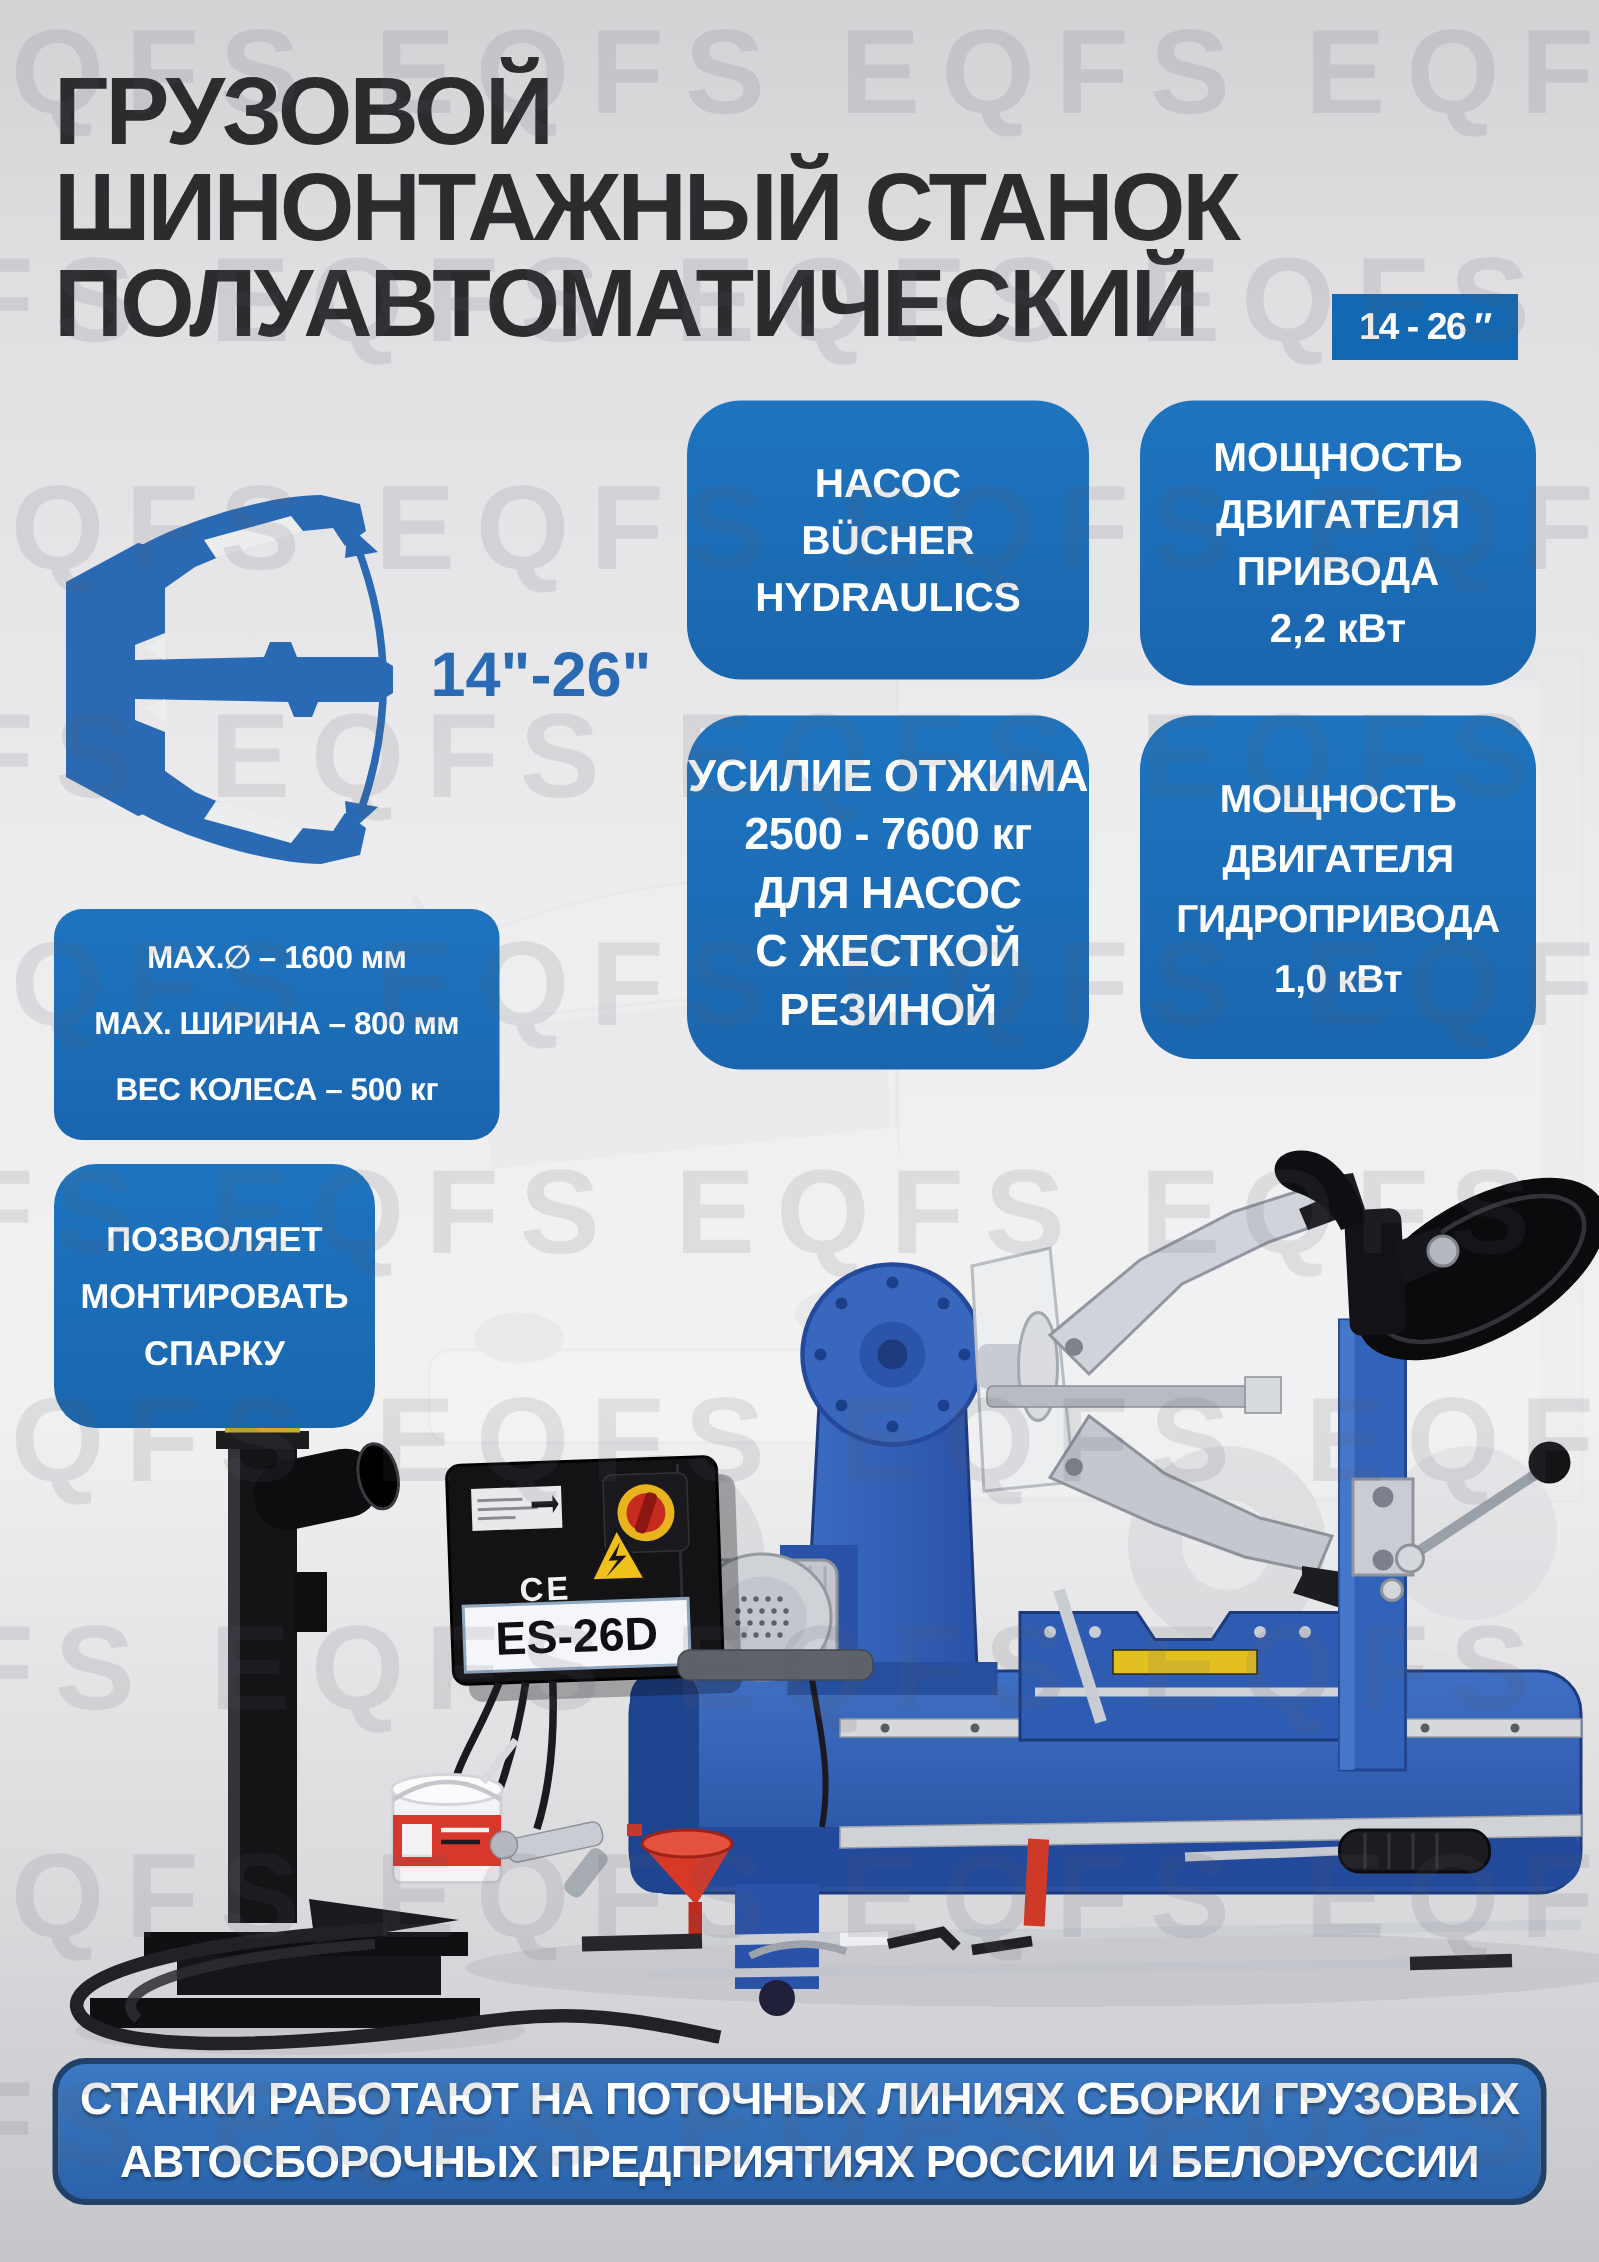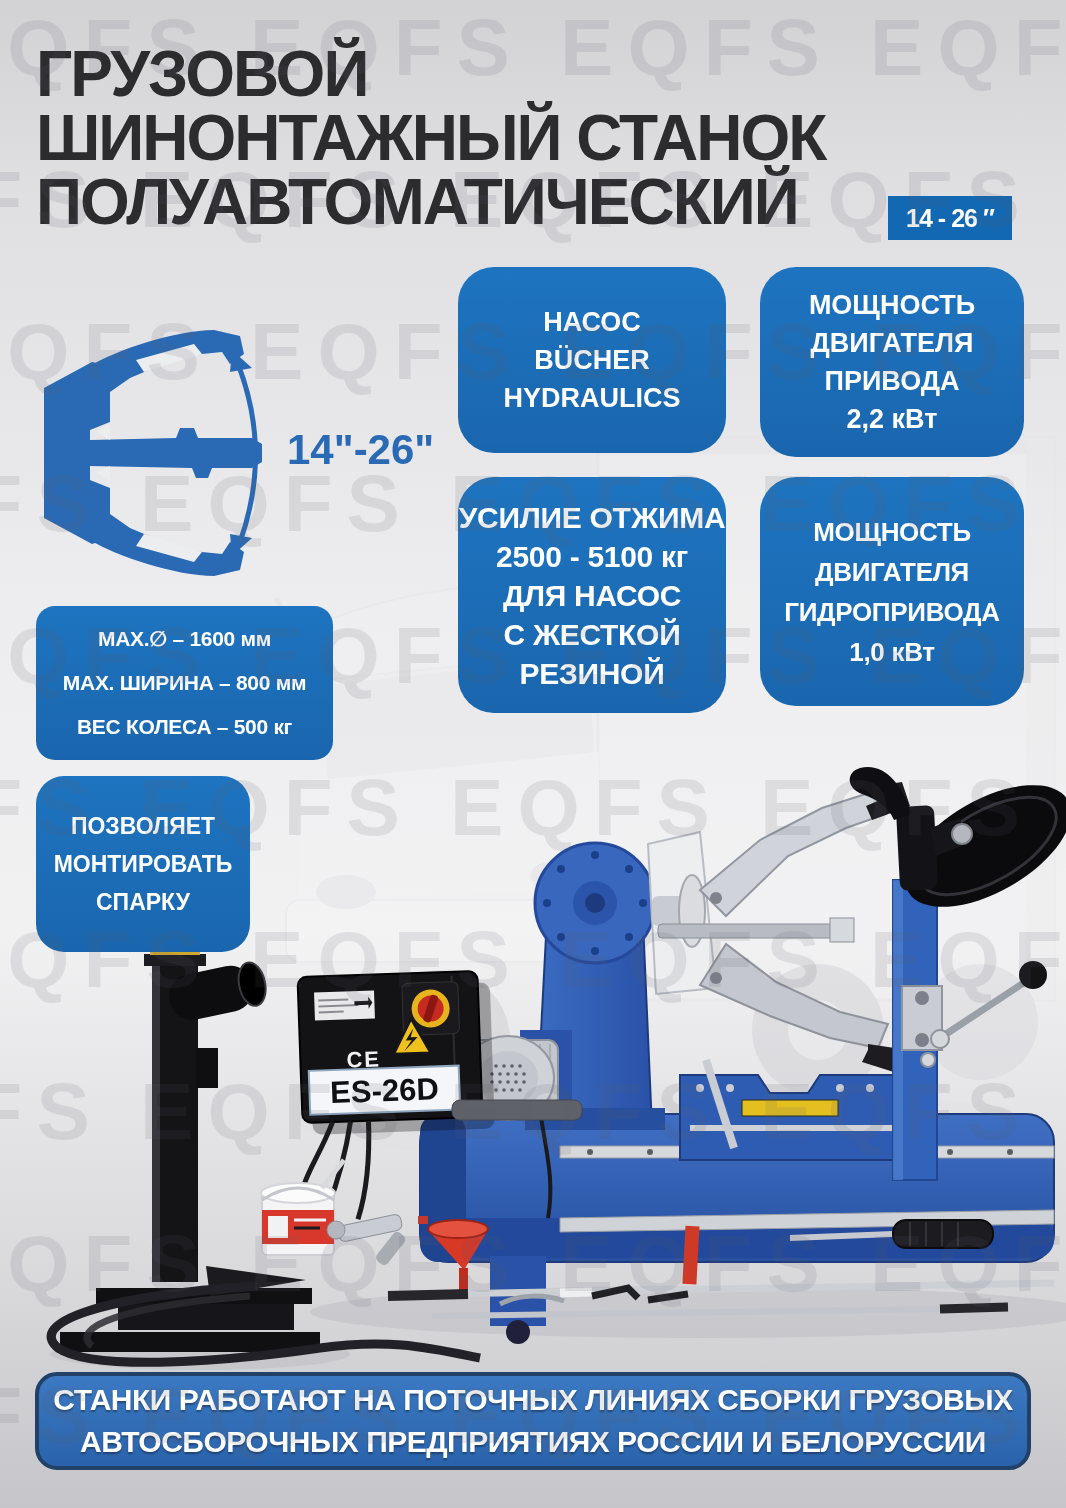--- a/index.html
+++ b/index.html
@@ -127,21 +127,21 @@
   <div class="ln">HYDRAULICS</div>
 </div>
 <div class="card card-drive">
   <div class="ln">МОЩНОСТЬ</div>
   <div class="ln">ДВИГАТЕЛЯ</div>
   <div class="ln">ПРИВОДА</div>
   <div class="ln">2,2 кВт</div>
 </div>
 <div class="card card-force">
   <div class="ln">УСИЛИЕ ОТЖИМА</div>
-  <div class="ln">2500 - 5100 кг</div>
+  <div class="ln">2500 - 7600 кг</div>
   <div class="ln">ДЛЯ НАСОС</div>
   <div class="ln">С ЖЕСТКОЙ</div>
   <div class="ln">РЕЗИНОЙ</div>
 </div>
 <div class="card card-hydr">
   <div class="ln">МОЩНОСТЬ</div>
   <div class="ln">ДВИГАТЕЛЯ</div>
   <div class="ln">ГИДРОПРИВОДА</div>
   <div class="ln">1,0 кВт</div>
 </div>

